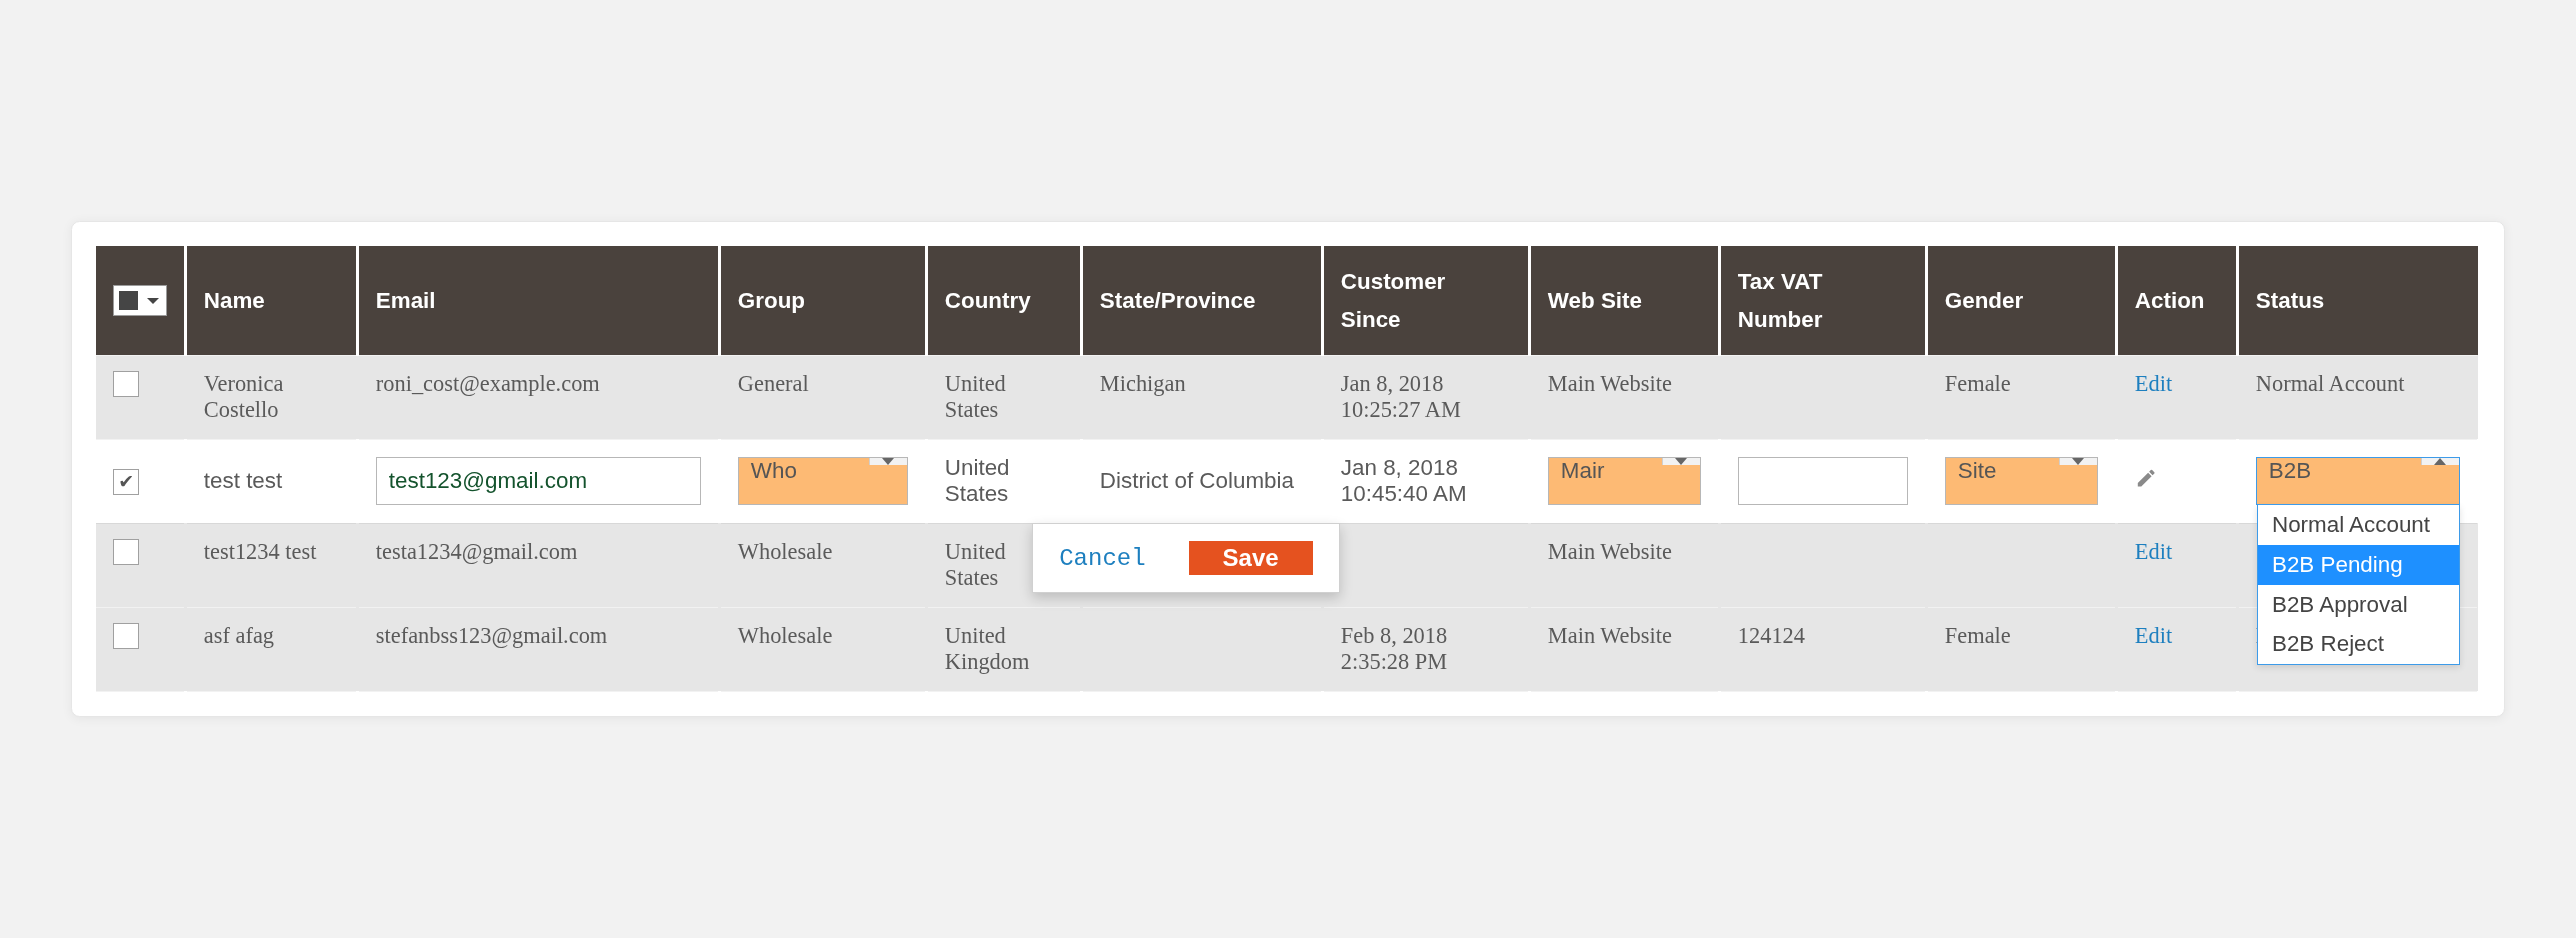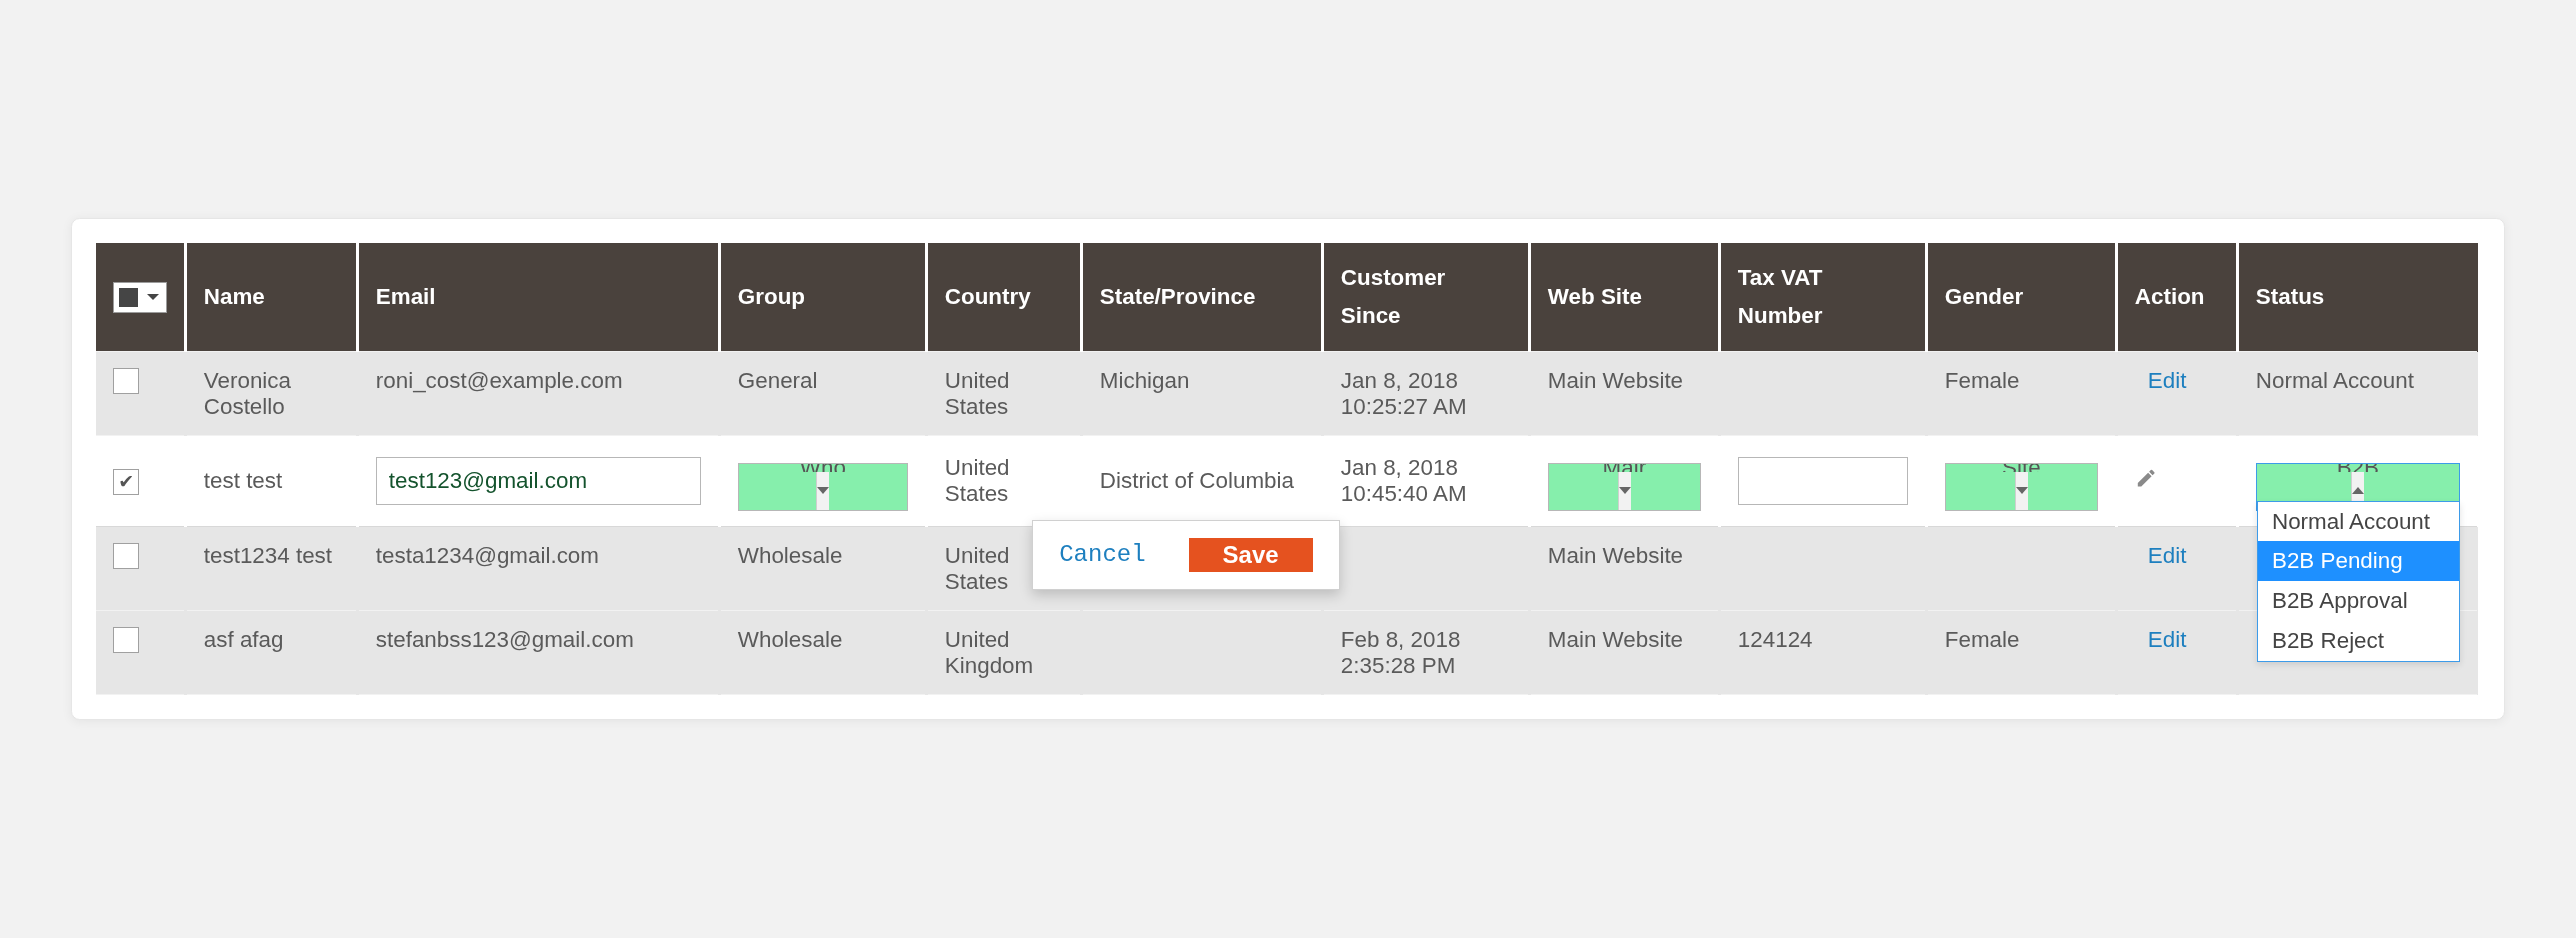--- a/index.html
+++ b/index.html
@@ -33,21 +33,21 @@
     vertical-align: middle;
     border-right: 3.4px solid #fff;
   }
   table.customers th:last-child { border-right: none; }
   table.customers td {
     padding: 15.5px 17px;
     color: #5a5a5a;
     vertical-align: top;
     border-right: 3.4px solid transparent;
   }
-  tr.row-normal td { background: #e6e6e6; }
+  tr.row-normal td { background: #e6e6e6; font-family: Liberation Serif, serif; }
   tr.row-normal td { border-top: 1.7px solid #f2f2f2; border-bottom: 1.7px solid #f2f2f2; }
   tr.row-editing td {
     background: #fff;
     border-top: 1.7px solid #d8d8d8;
     border-bottom: 1.7px solid #d8d8d8;
     vertical-align: middle;
   }
 
   
   col.c-check   { width: 86px; }
@@ -96,23 +96,23 @@
   .inp, .sel { height: 48px; }
   .inp {
     border: 0.9px solid #b7b7b7;
     padding: 0 12px;
     background: #fff;
     color: #14532d;
     font-size: 22.4px;
     width: 100%;
   }
   .sel {
-    display: inline-flex; align-items: center;
+    display: inline-flex; align-items: flex-start;
     border: 0.9px solid #b7b7b7;
-    background: #86efac; width: 100%; flex-direction: column;
+    background: #fdba74; width: 100%;
   }
   .sel .sel-val {
     flex: 1 1 auto;
     padding: 0 12px;
     color: #555;
     display: flex; align-items: center;
     overflow: hidden; white-space: nowrap;
   }
   .sel .sel-btn {
     flex: 0 0 38px;
@@ -126,21 +126,21 @@
     border-right: 6.9px solid transparent;
     border-top: 7.8px solid #666;
   }
   .caret-up {
     width: 0; height: 0;
     border-left: 6.9px solid transparent;
     border-right: 6.9px solid transparent;
     border-bottom: 7.8px solid #666;
   }
 
-  .link-edit { color: #1d7fbf; margin-left: 13px; }
+  .link-edit { color: #1d7fbf; }
   .pencil {
     width: 22.4px; height: 22.4px; display: inline-block;
   }
 
   
   .popover {
     position: absolute;
     background: #fff;
     border: 0.9px solid #d0d0d0;
     box-shadow: 0 5.2px 12px rgba(0,0,0,0.18);

